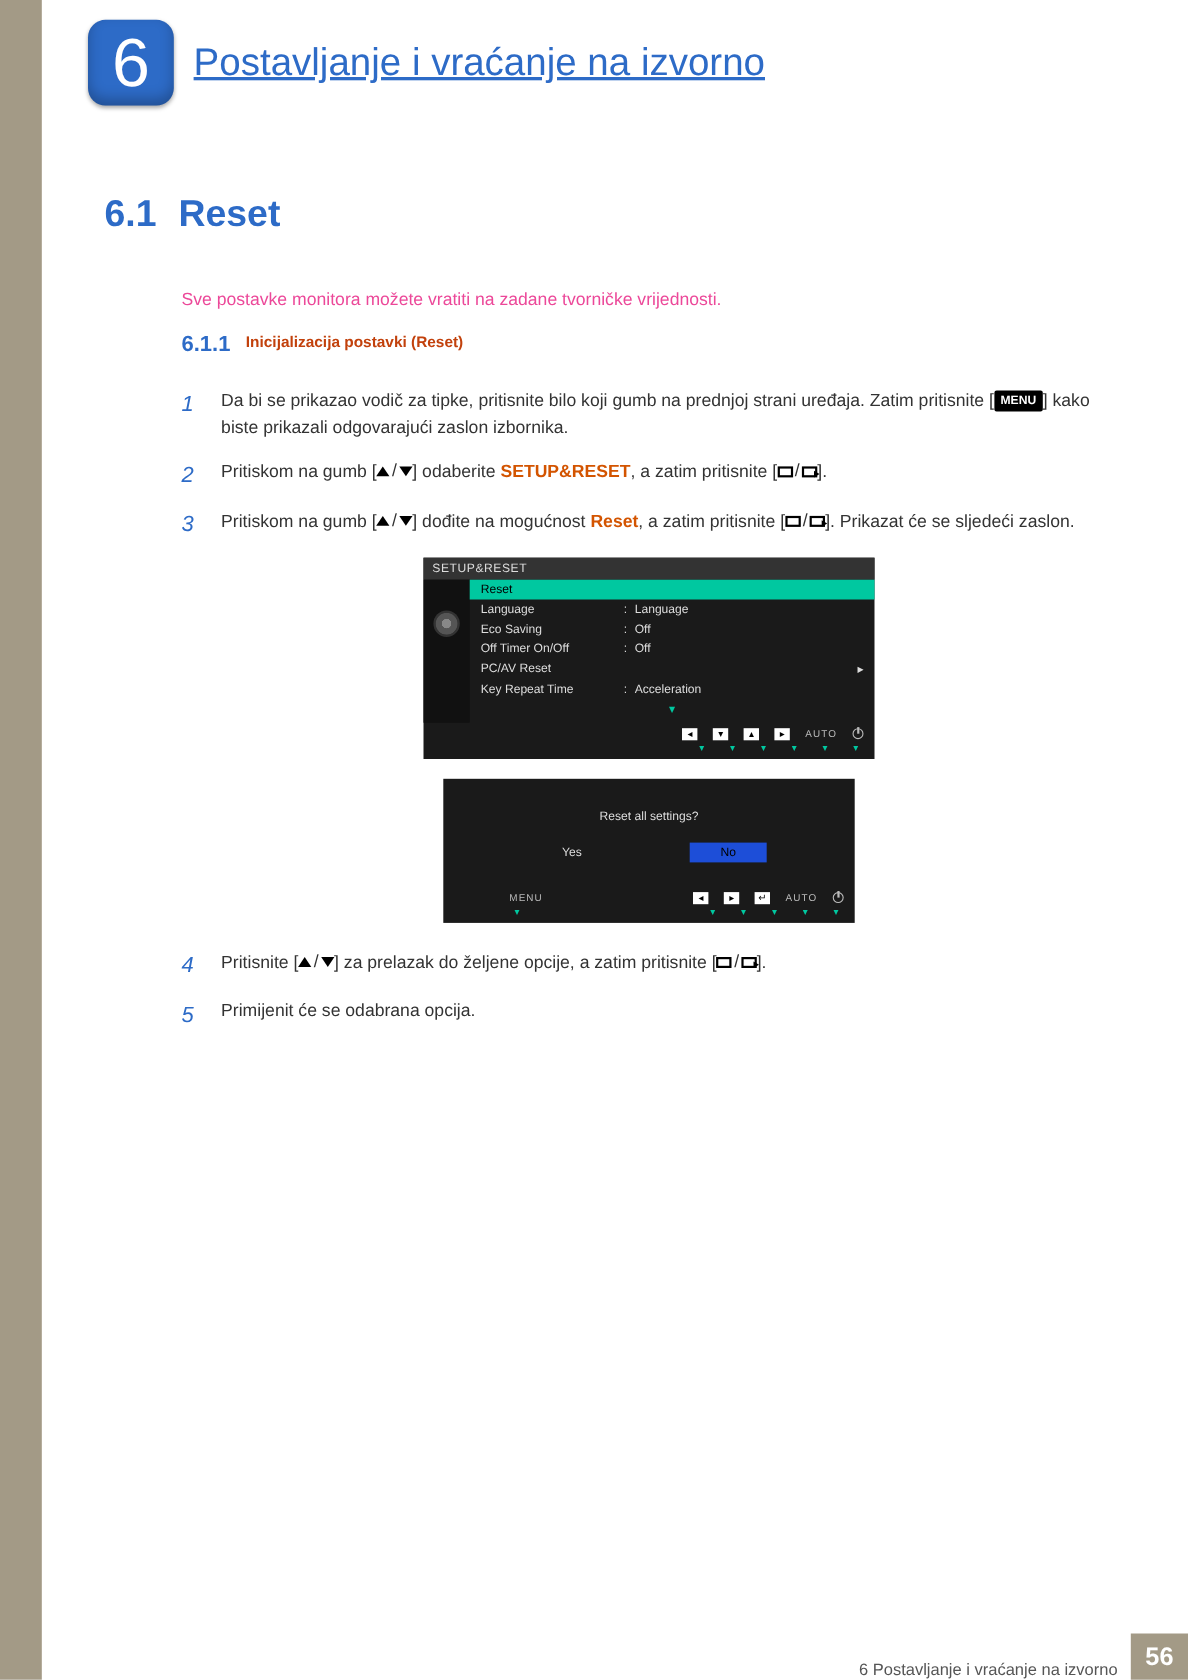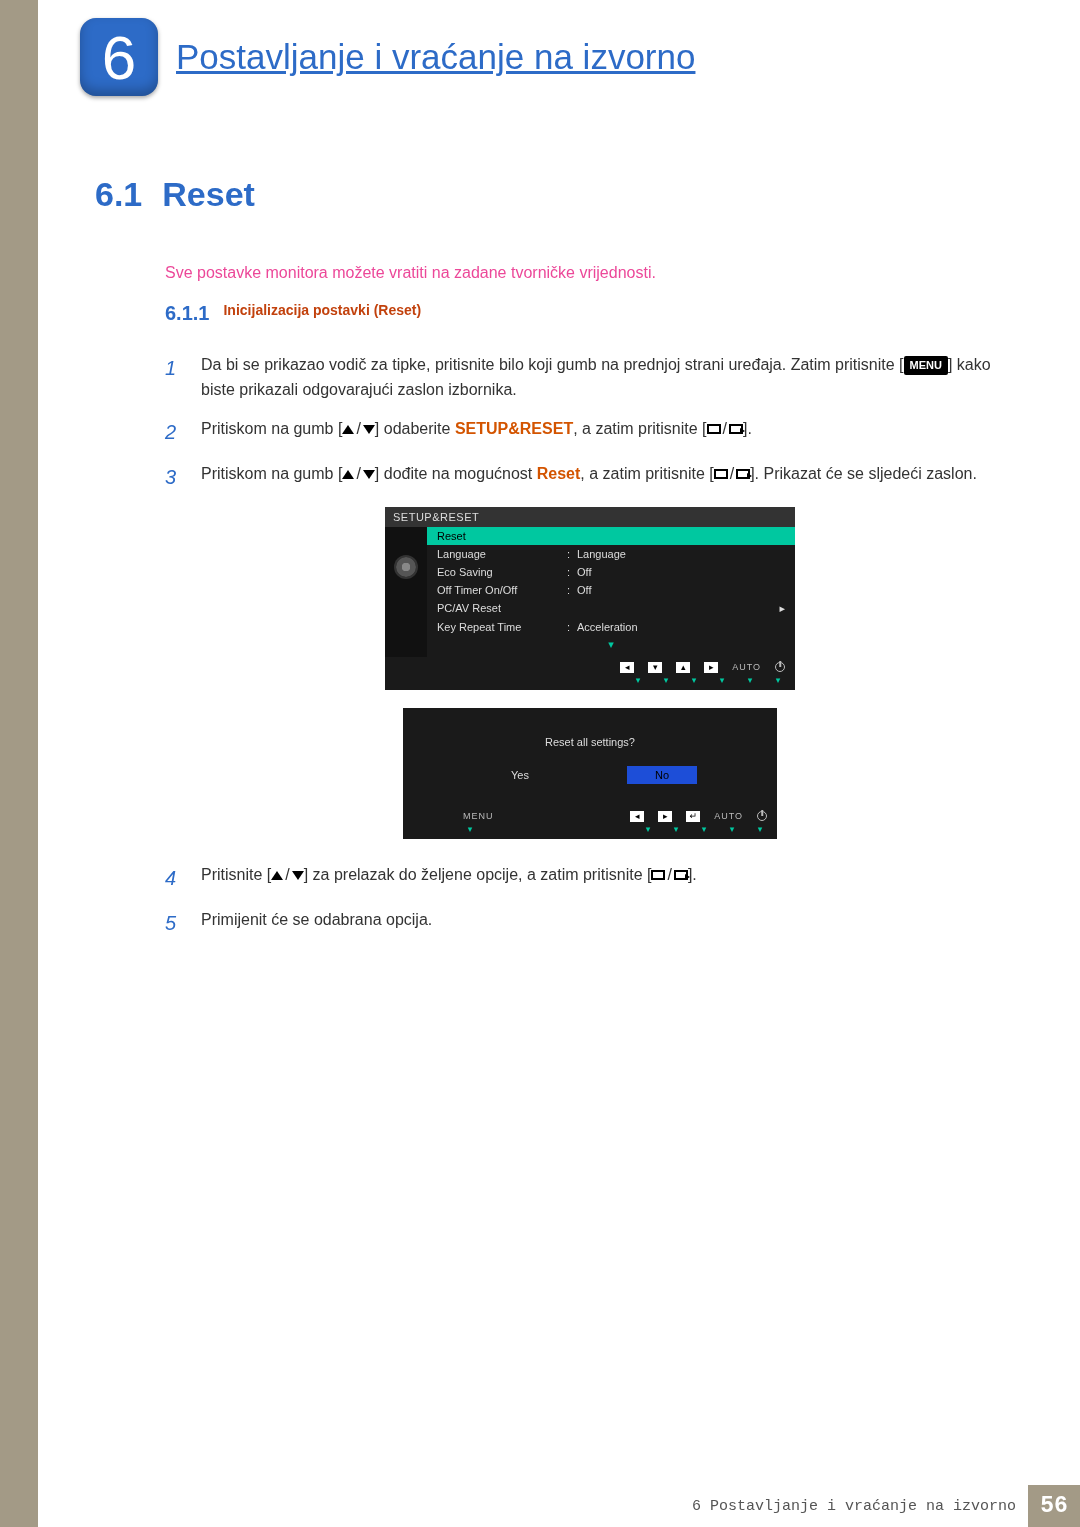--- a/index.html
+++ b/index.html
@@ -217,23 +217,22 @@
   .exit-lbl { font-size:9px; color:#bbb; letter-spacing:1px; margin-right:auto; margin-left:50px; }
 
   
   .footer {
     position:absolute;
     bottom: 0; left:0; right:0;
   }
   .footer-bar {
     display:flex;
     justify-content:flex-end;
-    align-items:center;
+    align-items:flex-end;
     height: 42px;
-    font-family: Liberation Mono, monospace;
   }
   .footer-text {
     font-size: 15px;
     color:#555;
     padding-right: 12px;
   }
   .footer-page {
     width: 52px; height:42px;
     background:#a39a86;
     color:#fff;

